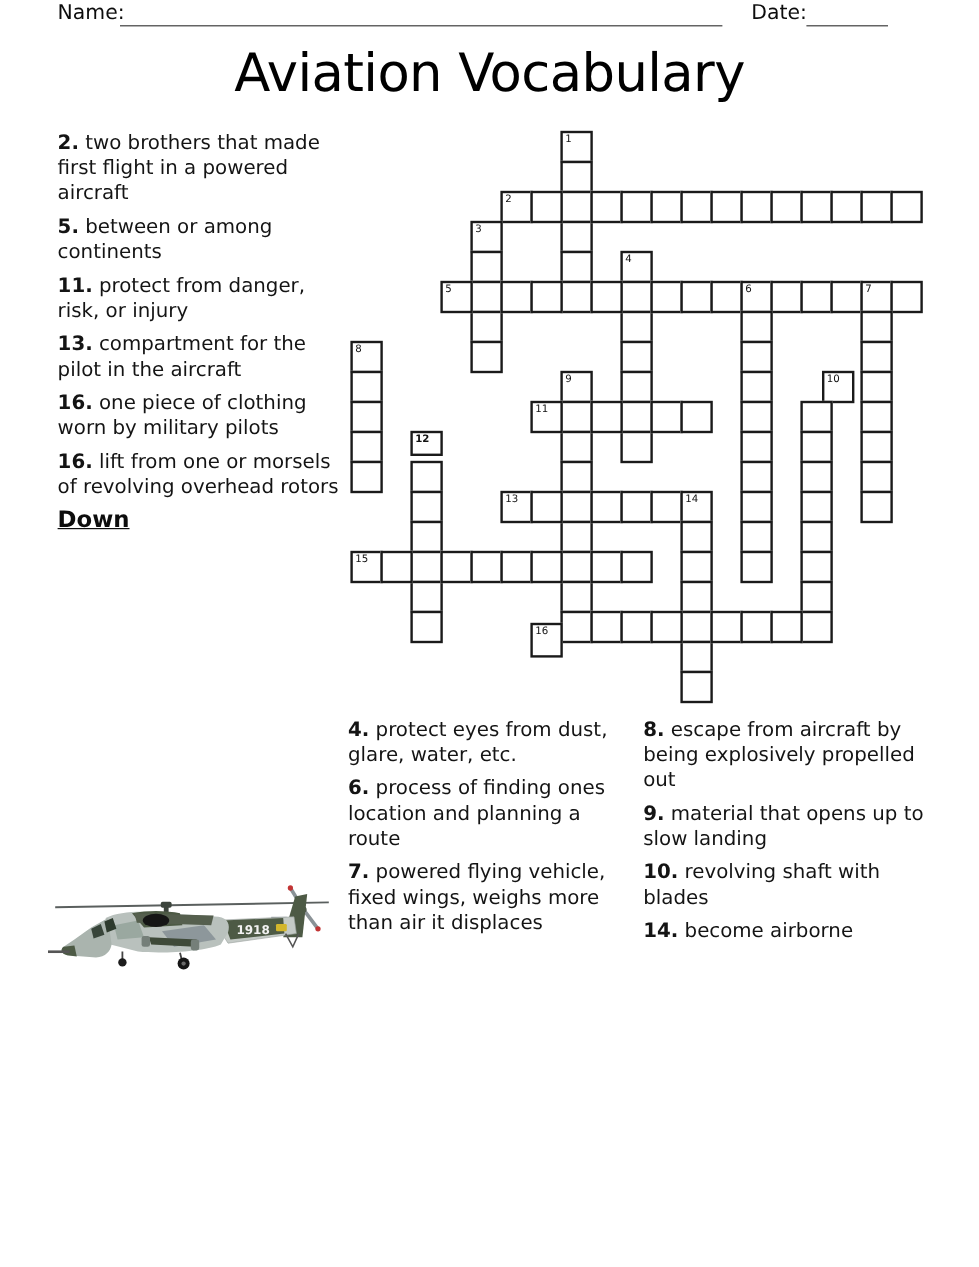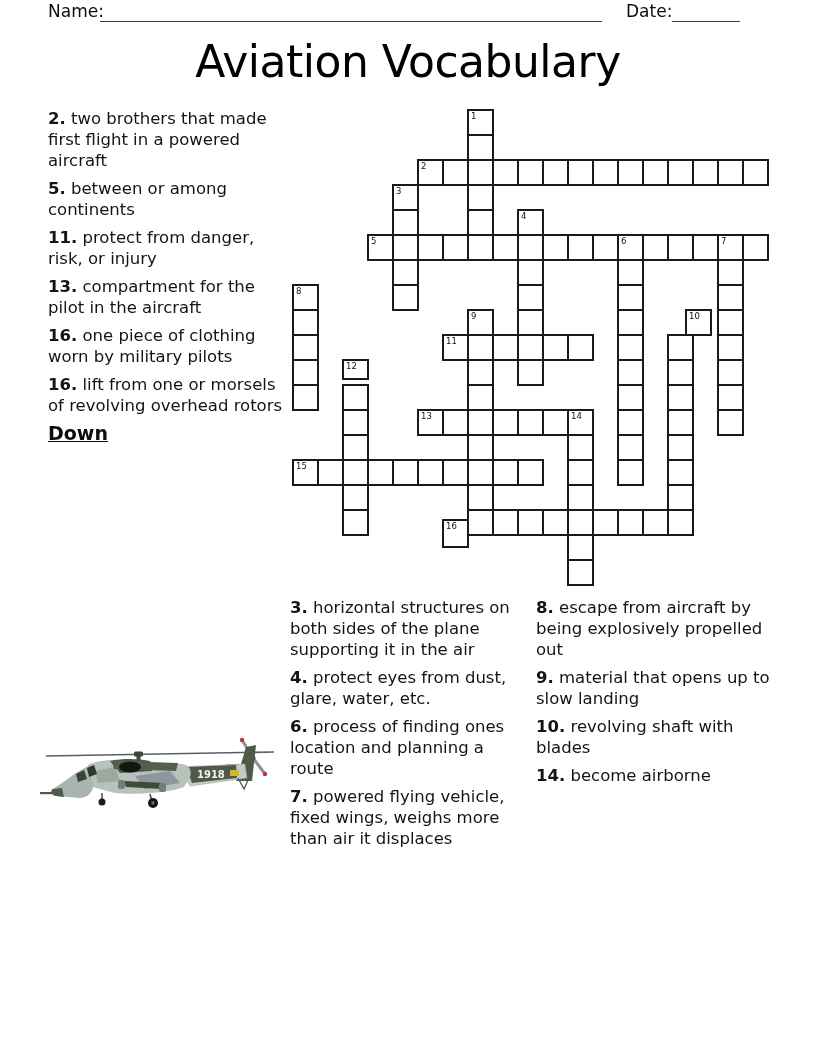--- a/index.html
+++ b/index.html
@@ -172,21 +172,21 @@
       <div class="cell" style="left: 374px; top: 324px; width: 27px; height: 27px; border-color: rgb(26, 26, 26);"></div>
       <div class="cell" style="left: 374px; top: 349px; width: 27px; height: 27px; border-color: rgb(26, 26, 26);"></div>
       <div class="cell" style="left: 374px; top: 374px; width: 27px; height: 27px; border-color: rgb(26, 26, 26);"></div>
       <div class="cell" style="left: 374px; top: 399px; width: 27px; height: 27px; border-color: rgb(26, 26, 26);"></div>
       <div class="cell" style="left: 149px; top: 224px; width: 27px; height: 27px; border-color: rgb(26, 26, 26);">
         <span class="cnum">11</span>
       </div>
       <div class="cell" style="left: 199px; top: 224px; width: 27px; height: 27px; border-color: rgb(26, 26, 26);"></div>
       <div class="cell" style="left: 249px; top: 224px; width: 27px; height: 27px; border-color: rgb(26, 26, 26);"></div>
       <div class="cell" style="left: 274px; top: 224px; width: 27px; height: 27px; border-color: rgb(26, 26, 26);"></div>
-      <div class="cell" style="left: 49px; top: 249px; width: 27px; height: 21px; border-color: rgb(26, 26, 26);">
+      <div class="cell" style="left: 49px; top: 249px; width: 27px; height: 21px; border-color: rgb(26, 26, 26); font-weight: bold;">
         <span class="cnum">12</span>
       </div>
       <div class="cell" style="left: 49px; top: 274px; width: 27px; height: 27px; border-color: rgb(26, 26, 26);"></div>
       <div class="cell" style="left: 49px; top: 299px; width: 27px; height: 27px; border-color: rgb(26, 26, 26);"></div>
       <div class="cell" style="left: 49px; top: 324px; width: 27px; height: 27px; border-color: rgb(26, 26, 26);"></div>
       <div class="cell" style="left: 49px; top: 349px; width: 27px; height: 27px; border-color: rgb(26, 26, 26);"></div>
       <div class="cell" style="left: 49px; top: 374px; width: 27px; height: 27px; border-color: rgb(26, 26, 26);"></div>
       <div class="cell" style="left: 49px; top: 399px; width: 27px; height: 27px; border-color: rgb(26, 26, 26);"></div>
       <div class="cell" style="left: 124px; top: 299px; width: 27px; height: 27px; border-color: rgb(26, 26, 26);">
         <span class="cnum">13</span>
@@ -219,21 +219,20 @@
       </div>
       <div class="cell" style="left: 199px; top: 399px; width: 27px; height: 27px; border-color: rgb(26, 26, 26);"></div>
       <div class="cell" style="left: 224px; top: 399px; width: 27px; height: 27px; border-color: rgb(26, 26, 26);"></div>
       <div class="cell" style="left: 249px; top: 399px; width: 27px; height: 27px; border-color: rgb(26, 26, 26);"></div>
       <div class="cell" style="left: 299px; top: 399px; width: 27px; height: 27px; border-color: rgb(26, 26, 26);"></div>
       <div class="cell" style="left: 324px; top: 399px; width: 27px; height: 27px; border-color: rgb(26, 26, 26);"></div>
       <div class="cell" style="left: 349px; top: 399px; width: 27px; height: 27px; border-color: rgb(26, 26, 26);"></div>
     </div>
 
   <div class="clues clues-colA">
-      <div class="clue"><b>3.</b> horizontal structures on both sides of the plane supporting it in the air</div>
       <div class="clue"><b>4.</b> protect eyes from dust, glare, water, etc.</div>
       <div class="clue"><b>6.</b> process of finding ones location and planning a route</div>
       <div class="clue"><b>7.</b> powered flying vehicle, fixed wings, weighs more than air it displaces</div>
     </div>
   <div class="clues clues-colB">
       <div class="clue"><b>8.</b> escape from aircraft by being explosively propelled out</div>
       <div class="clue"><b>9.</b> material that opens up to slow landing</div>
       <div class="clue"><b>10.</b> revolving shaft with blades</div>
       <div class="clue"><b>14.</b> become airborne</div>
     </div>

